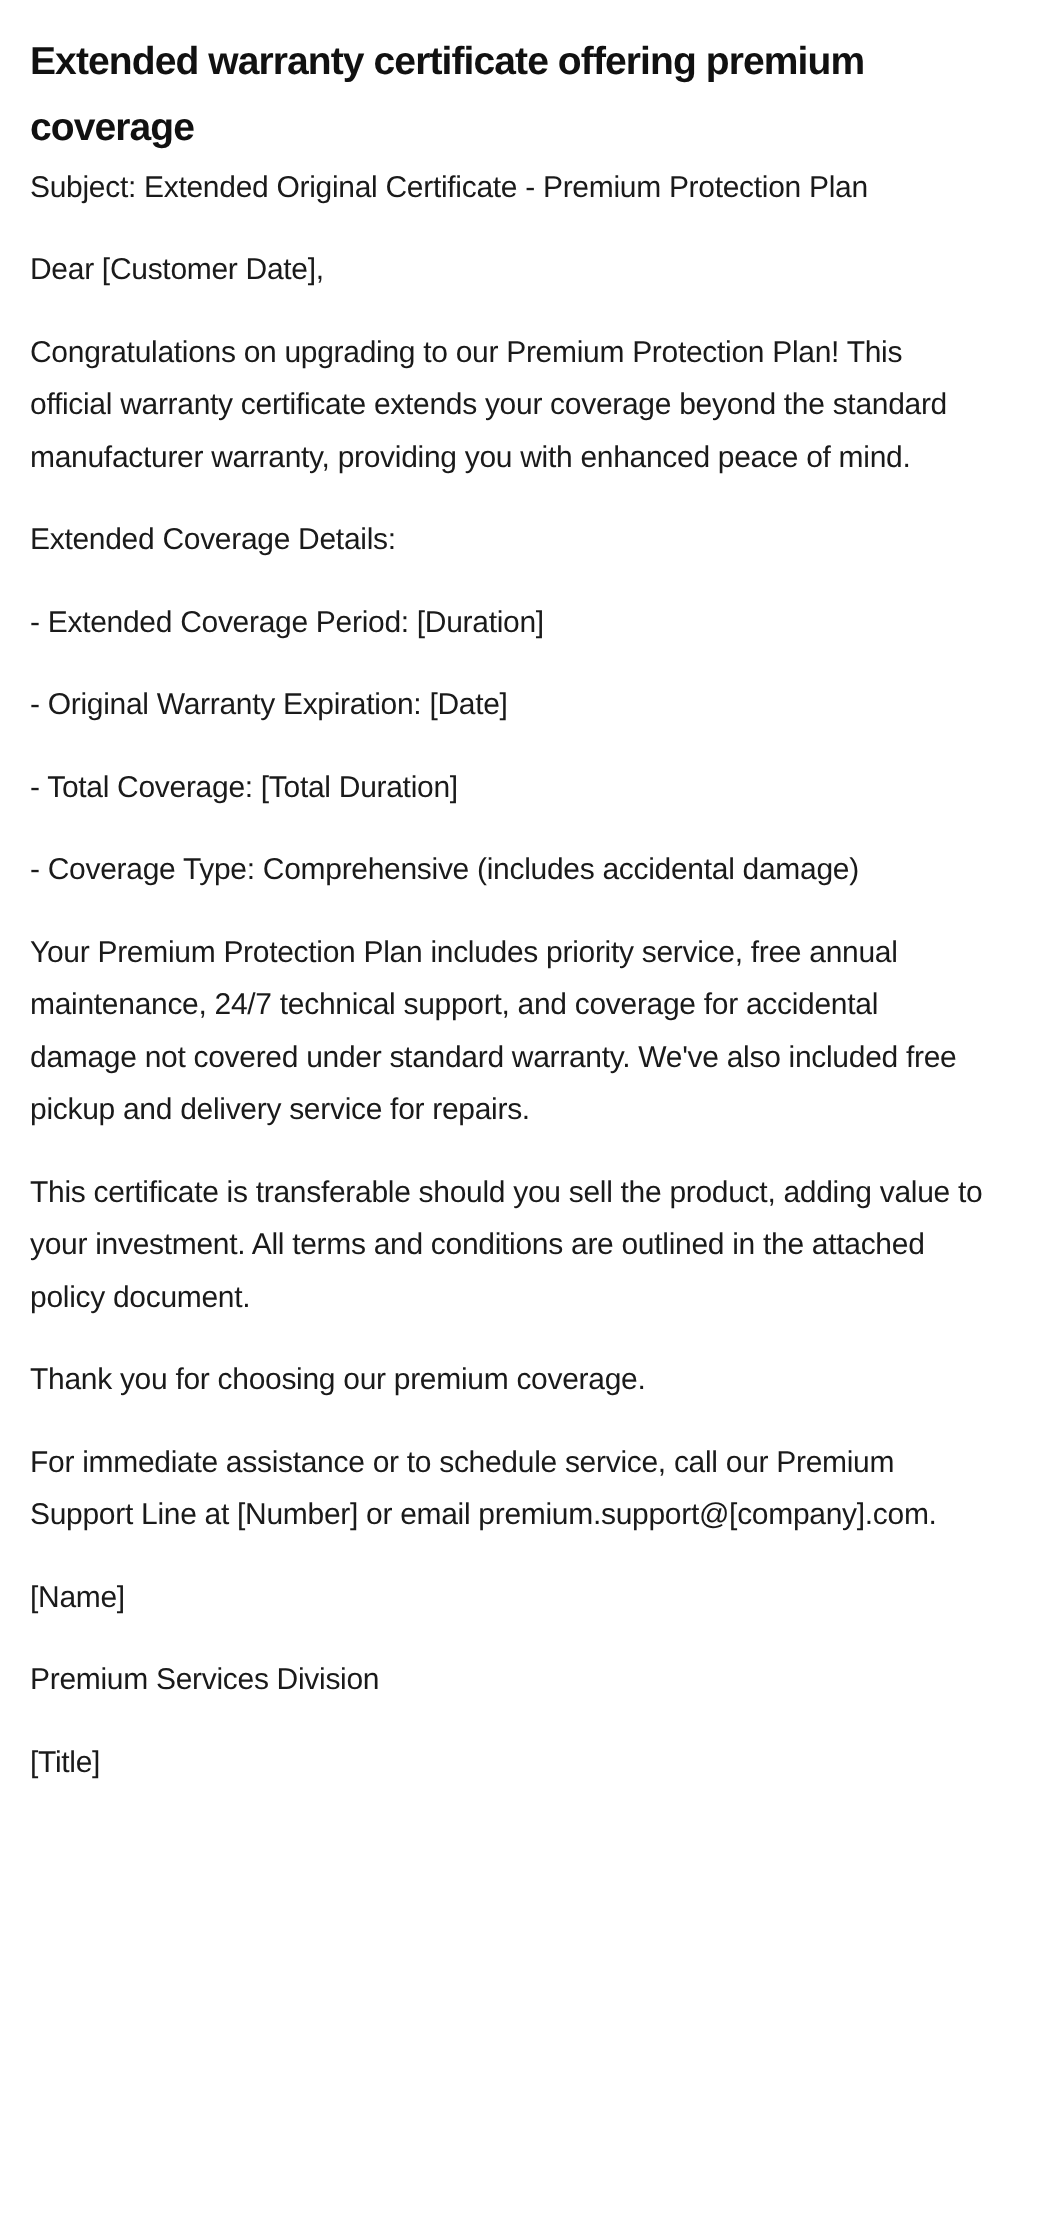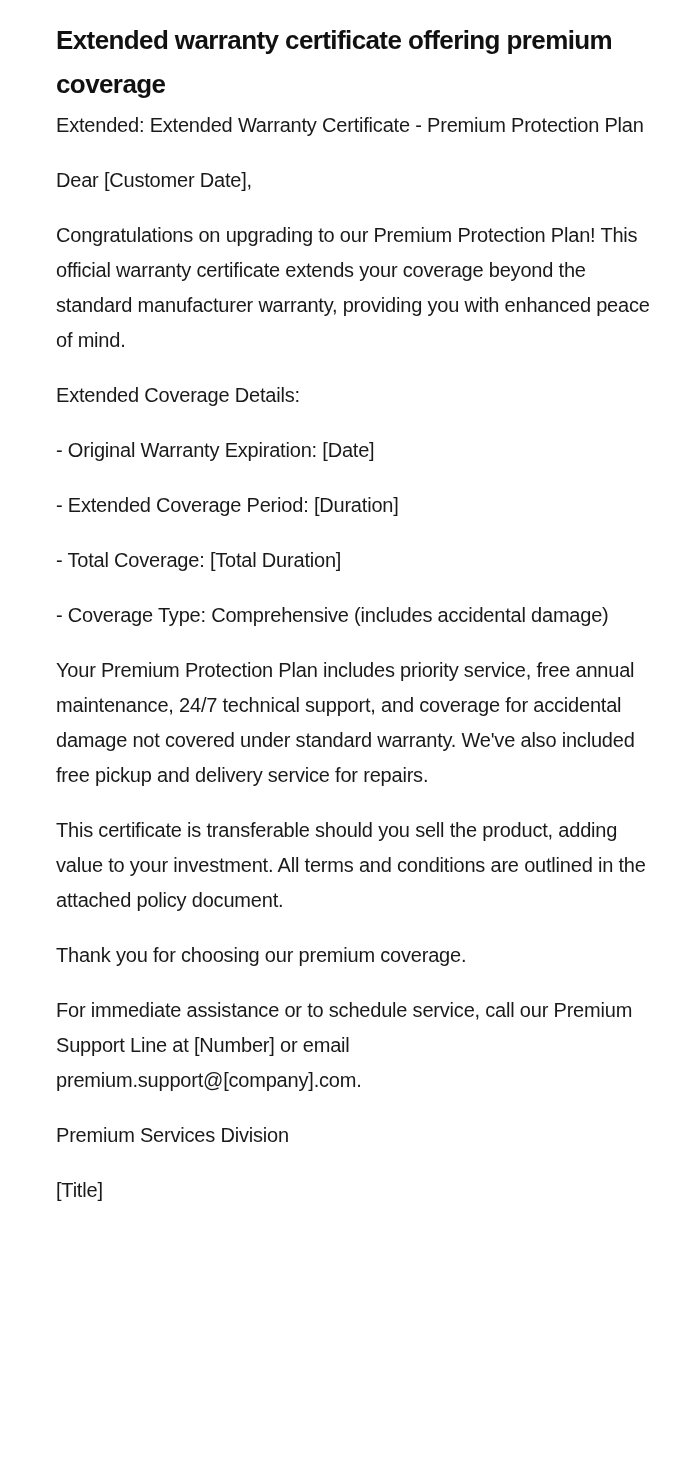--- a/index.html
+++ b/index.html
@@ -5,21 +5,21 @@
   html, body { margin: 0; padding: 0; background: #ffffff; }
   body {
     width: 700px;
     height: 1478px;
     overflow: hidden;
     font-family: "Liberation Sans", sans-serif;
     color: #111111;
   }
   .doc {
     position: relative;
-    padding: 18px 40px 0 56px;
+    padding: 18px 40px 0 20px;
     box-sizing: border-box;
     width: 700px;
   }
   .title {
     font-weight: bold;
     font-size: 26px;
     line-height: 44px;
     letter-spacing: -0.6px;
     margin: 0 0 2px 0;
     color: #111111;
@@ -30,27 +30,28 @@
     margin: 0 0 20px 0;
     letter-spacing: -0.2px;
     color: #1a1a1a;
   }
 </style>
 </head>
 <body>
 
 <div class="doc">
   <h1 class="title">Extended warranty certificate offering premium coverage</h1>
-  <p class="para">Extended: Extended Warranty Certificate - Premium Protection Plan</p>
+  <p class="para">Subject: Extended Original Certificate - Premium Protection Plan</p>
   <p class="para">Dear [Customer Date],</p>
   <p class="para">Congratulations on upgrading to our Premium Protection Plan! This official warranty certificate extends your coverage beyond the standard manufacturer warranty, providing you with enhanced peace of mind.</p>
   <p class="para">Extended Coverage Details:</p>
+  <p class="para">- Extended Coverage Period: [Duration]</p>
   <p class="para">- Original Warranty Expiration: [Date]</p>
-  <p class="para">- Extended Coverage Period: [Duration]</p>
   <p class="para">- Total Coverage: [Total Duration]</p>
   <p class="para">- Coverage Type: Comprehensive (includes accidental damage)</p>
   <p class="para">Your Premium Protection Plan includes priority service, free annual maintenance, 24/7 technical support, and coverage for accidental damage not covered under standard warranty. We've also included free pickup and delivery service for repairs.</p>
   <p class="para">This certificate is transferable should you sell the product, adding value to your investment. All terms and conditions are outlined in the attached policy document.</p>
   <p class="para">Thank you for choosing our premium coverage.</p>
   <p class="para">For immediate assistance or to schedule service, call our Premium Support Line at [Number] or email premium.support@[company].com.</p>
+  <p class="para">[Name]</p>
   <p class="para">Premium Services Division</p>
   <p class="para">[Title]</p>
 </div>
 
 </body></html>

